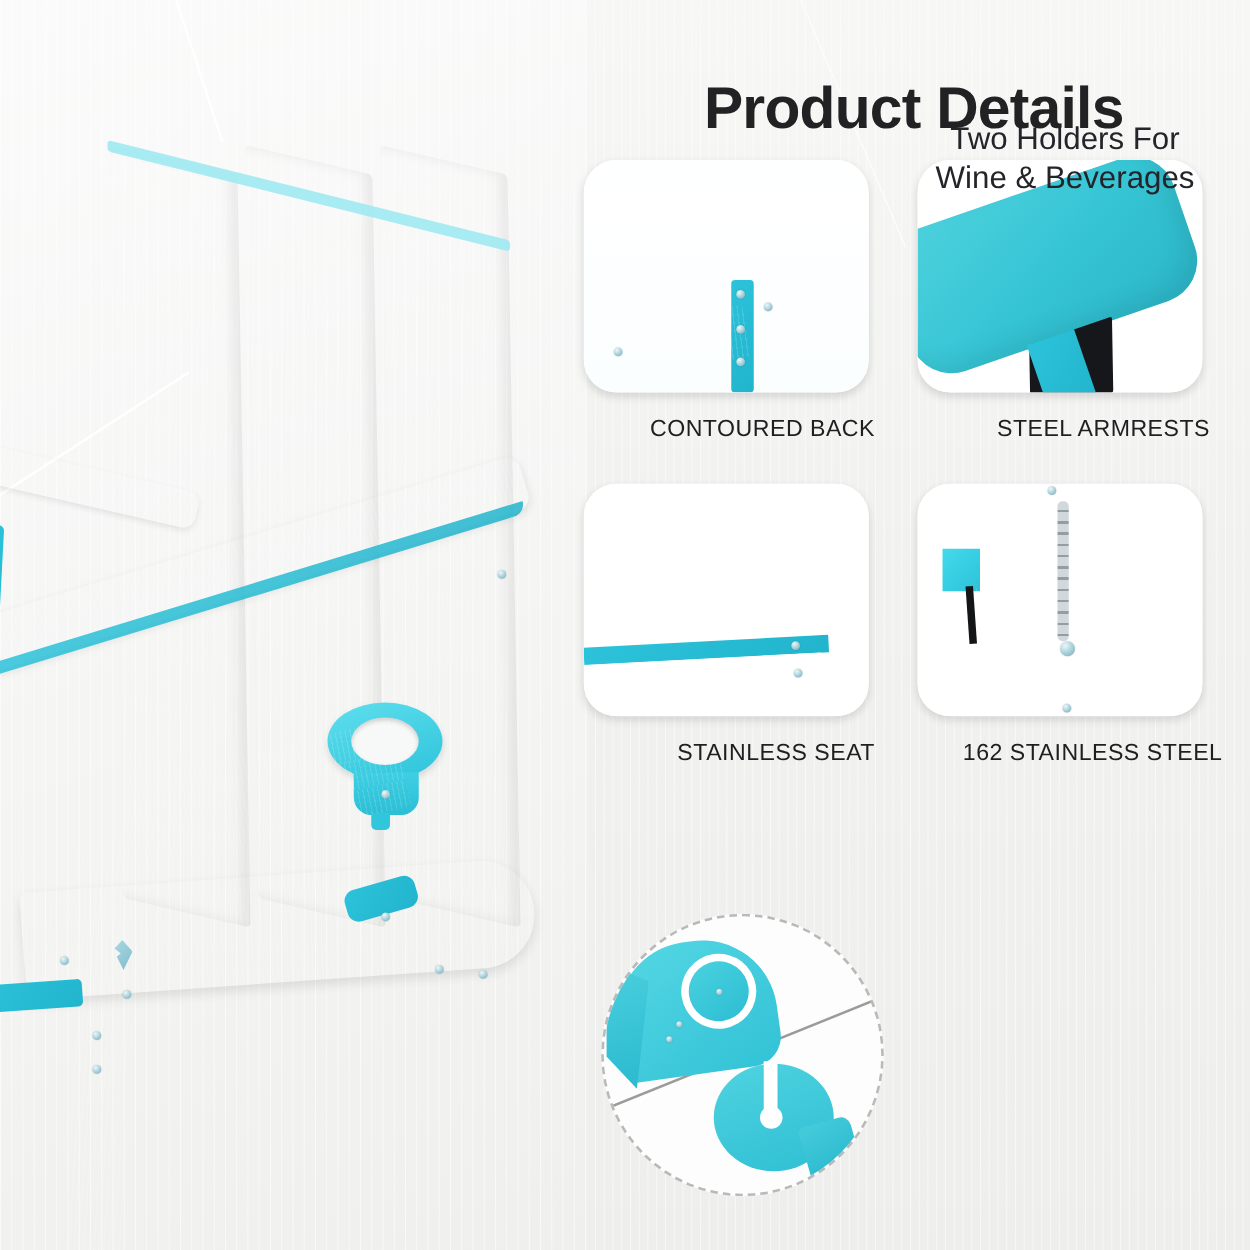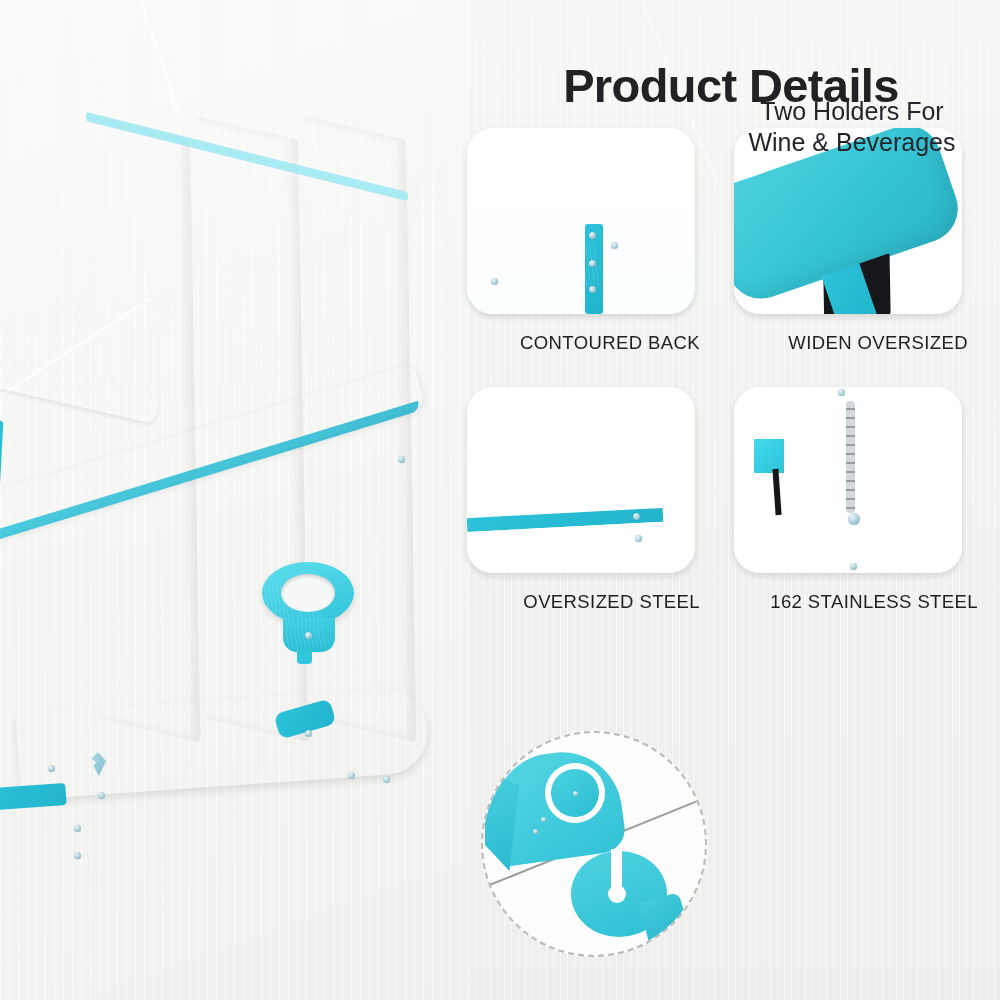--- a/index.html
+++ b/index.html
@@ -173,21 +173,21 @@
       <div class="inner" style="background:#ffffff;">
         <div class="wood grain" style="position:absolute;left:-20px;top:24px;width:240px;height:120px;
              border-radius:34px;transform:rotate(-19deg);
              background:linear-gradient(150deg,#4fd2de 0%,#35c4d4 55%,#2bb6c8 100%);
              box-shadow:inset -8px -10px 18px rgba(0,0,0,.07);"></div>
         <div style="position:absolute;left:88px;top:138px;width:70px;height:58px;
              background:#16171a;transform:rotate(-19deg) skewX(-18deg);border-radius:2px;"></div>
         <div class="wood tq-dk" style="position:absolute;left:96px;top:140px;width:40px;height:60px;transform:rotate(-19deg);"></div>
       </div>
     </div>
-    <div class="cap" style="left:266px;top:330px;width:240px;">WIDEN OVERSIZED</div>
+    <div class="cap" style="left:266px;top:330px;width:240px;">STEEL ARMRESTS</div>
 
     <div class="card" style="left:5px;top:387px;width:228px;height:186px;">
       <div class="inner" style="background:#ffffff;">
         <div class="wood tq grain" style="position:absolute;left:36px;top:2px;width:42px;height:46px;border-radius:2px;"></div>
         <div class="wood tq grain" style="position:absolute;left:82px;top:0px;width:42px;height:48px;border-radius:2px;"></div>
         <div class="wood tq grain" style="position:absolute;left:128px;top:2px;width:42px;height:44px;border-radius:2px;"></div>
         <div class="wood tq-lt grain" style="position:absolute;left:150px;top:18px;width:66px;height:112px;
              border-radius:24px 10px 8px 8px;transform:rotate(4deg);"></div>
         <div class="wood tq grain" style="position:absolute;left:4px;top:44px;width:180px;height:18px;transform:rotate(-3deg);"></div>
         <div class="wood tq-lt grain" style="position:absolute;left:2px;top:58px;width:186px;height:17px;transform:rotate(-3deg);"></div>
@@ -195,21 +195,21 @@
         <div class="wood tq-lt grain" style="position:absolute;left:2px;top:90px;width:190px;height:17px;transform:rotate(-3deg);"></div>
         <div class="wood tq grain" style="position:absolute;left:2px;top:106px;width:192px;height:22px;transform:rotate(-3deg);"></div>
         <div class="wood tq-dk" style="position:absolute;left:0px;top:126px;width:196px;height:14px;transform:rotate(-3deg);"></div>
         <div style="position:absolute;left:0px;top:140px;width:190px;height:8px;background:#ffffff;transform:rotate(-3deg);"></div>
         <div class="wood tq grain" style="position:absolute;left:0px;top:146px;width:200px;height:40px;transform:rotate(-3deg);"></div>
         <div style="position:absolute;left:24px;top:166px;width:130px;height:5px;background:#ffffff;border-radius:3px;transform:rotate(-4deg);"></div>
         <div class="screw" style="left:166px;top:126px;"></div>
         <div class="screw" style="left:168px;top:148px;"></div>
       </div>
     </div>
-    <div class="cap" style="left:0px;top:589px;width:238px;">OVERSIZED STEEL</div>
+    <div class="cap" style="left:0px;top:589px;width:238px;">STAINLESS SEAT</div>
 
     <div class="card" style="left:272px;top:387px;width:228px;height:186px;">
       <div class="inner" style="background:#ffffff;">
         <div class="wood tq grain" style="position:absolute;left:0px;top:0px;width:120px;height:30px;"></div>
         <div class="wood tq-dk grain" style="position:absolute;left:96px;top:0px;width:46px;height:186px;"></div>
         <div class="wood tq grain" style="position:absolute;left:140px;top:0px;width:54px;height:186px;"></div>
         <div class="wood tq-lt grain" style="position:absolute;left:4px;top:30px;width:66px;height:24px;border-radius:6px;"></div>
         <div class="wood tq" style="position:absolute;left:20px;top:52px;width:30px;height:34px;"></div>
         <div class="wood tq-lt grain" style="position:absolute;left:0px;top:88px;width:42px;height:44px;transform:rotate(-6deg);"></div>
         <div class="wood tq-lt grain" style="position:absolute;left:44px;top:82px;width:50px;height:40px;transform:rotate(-4deg);"></div>

